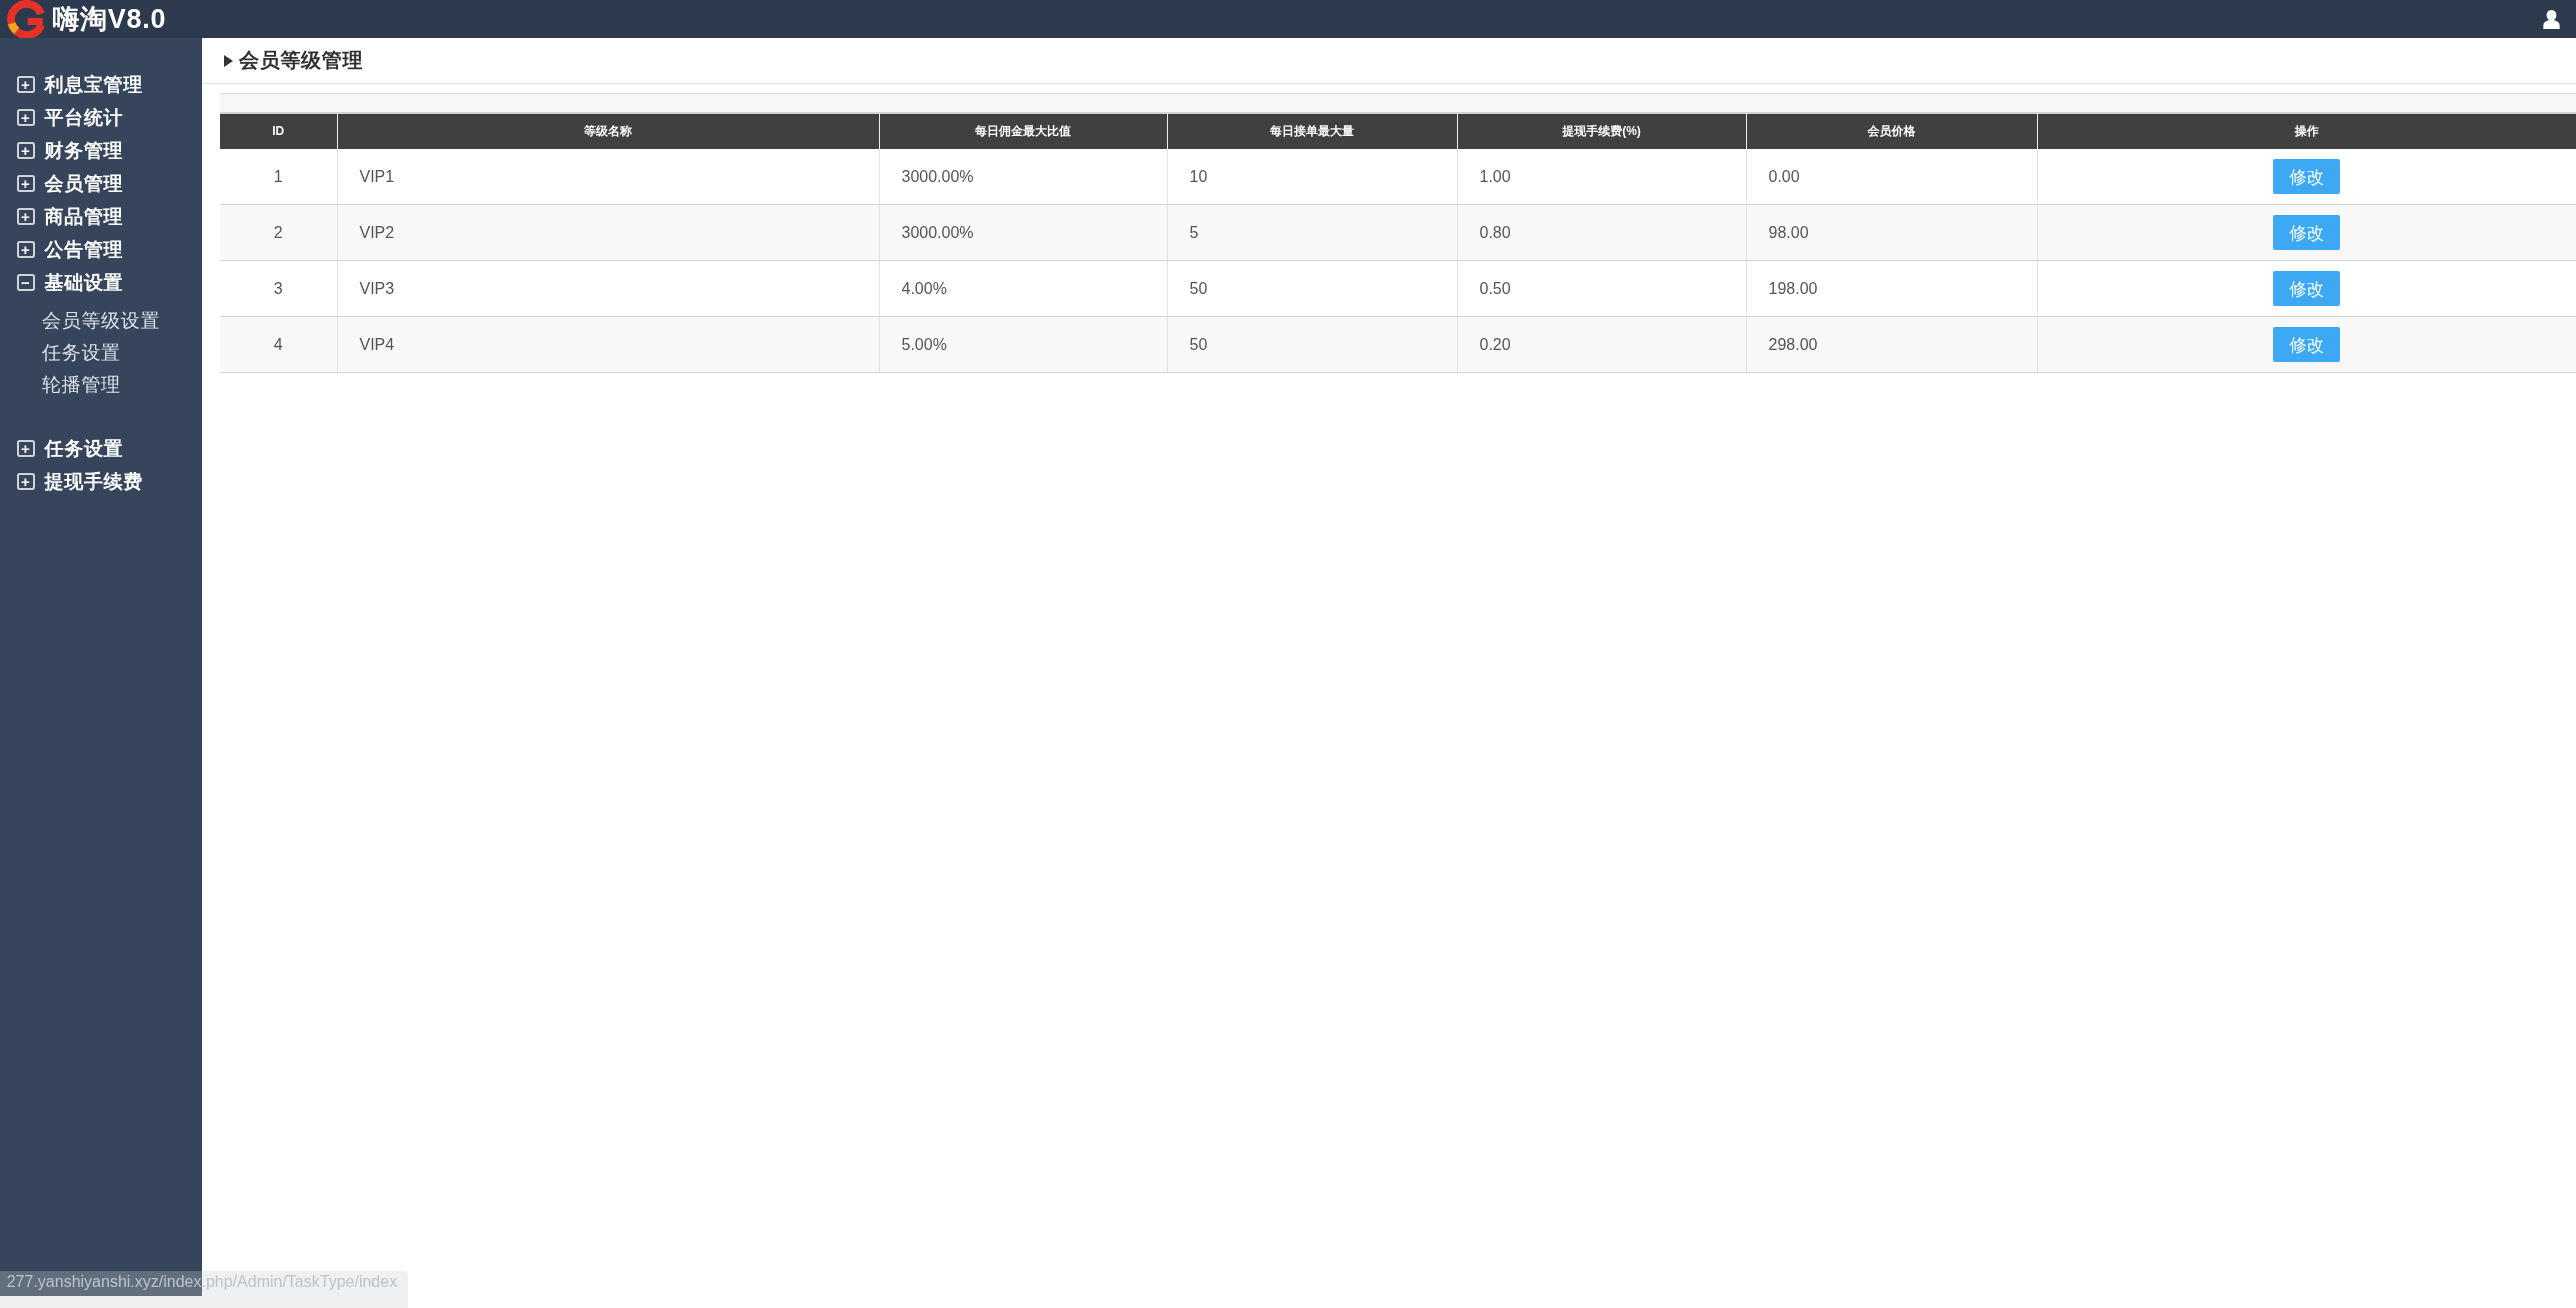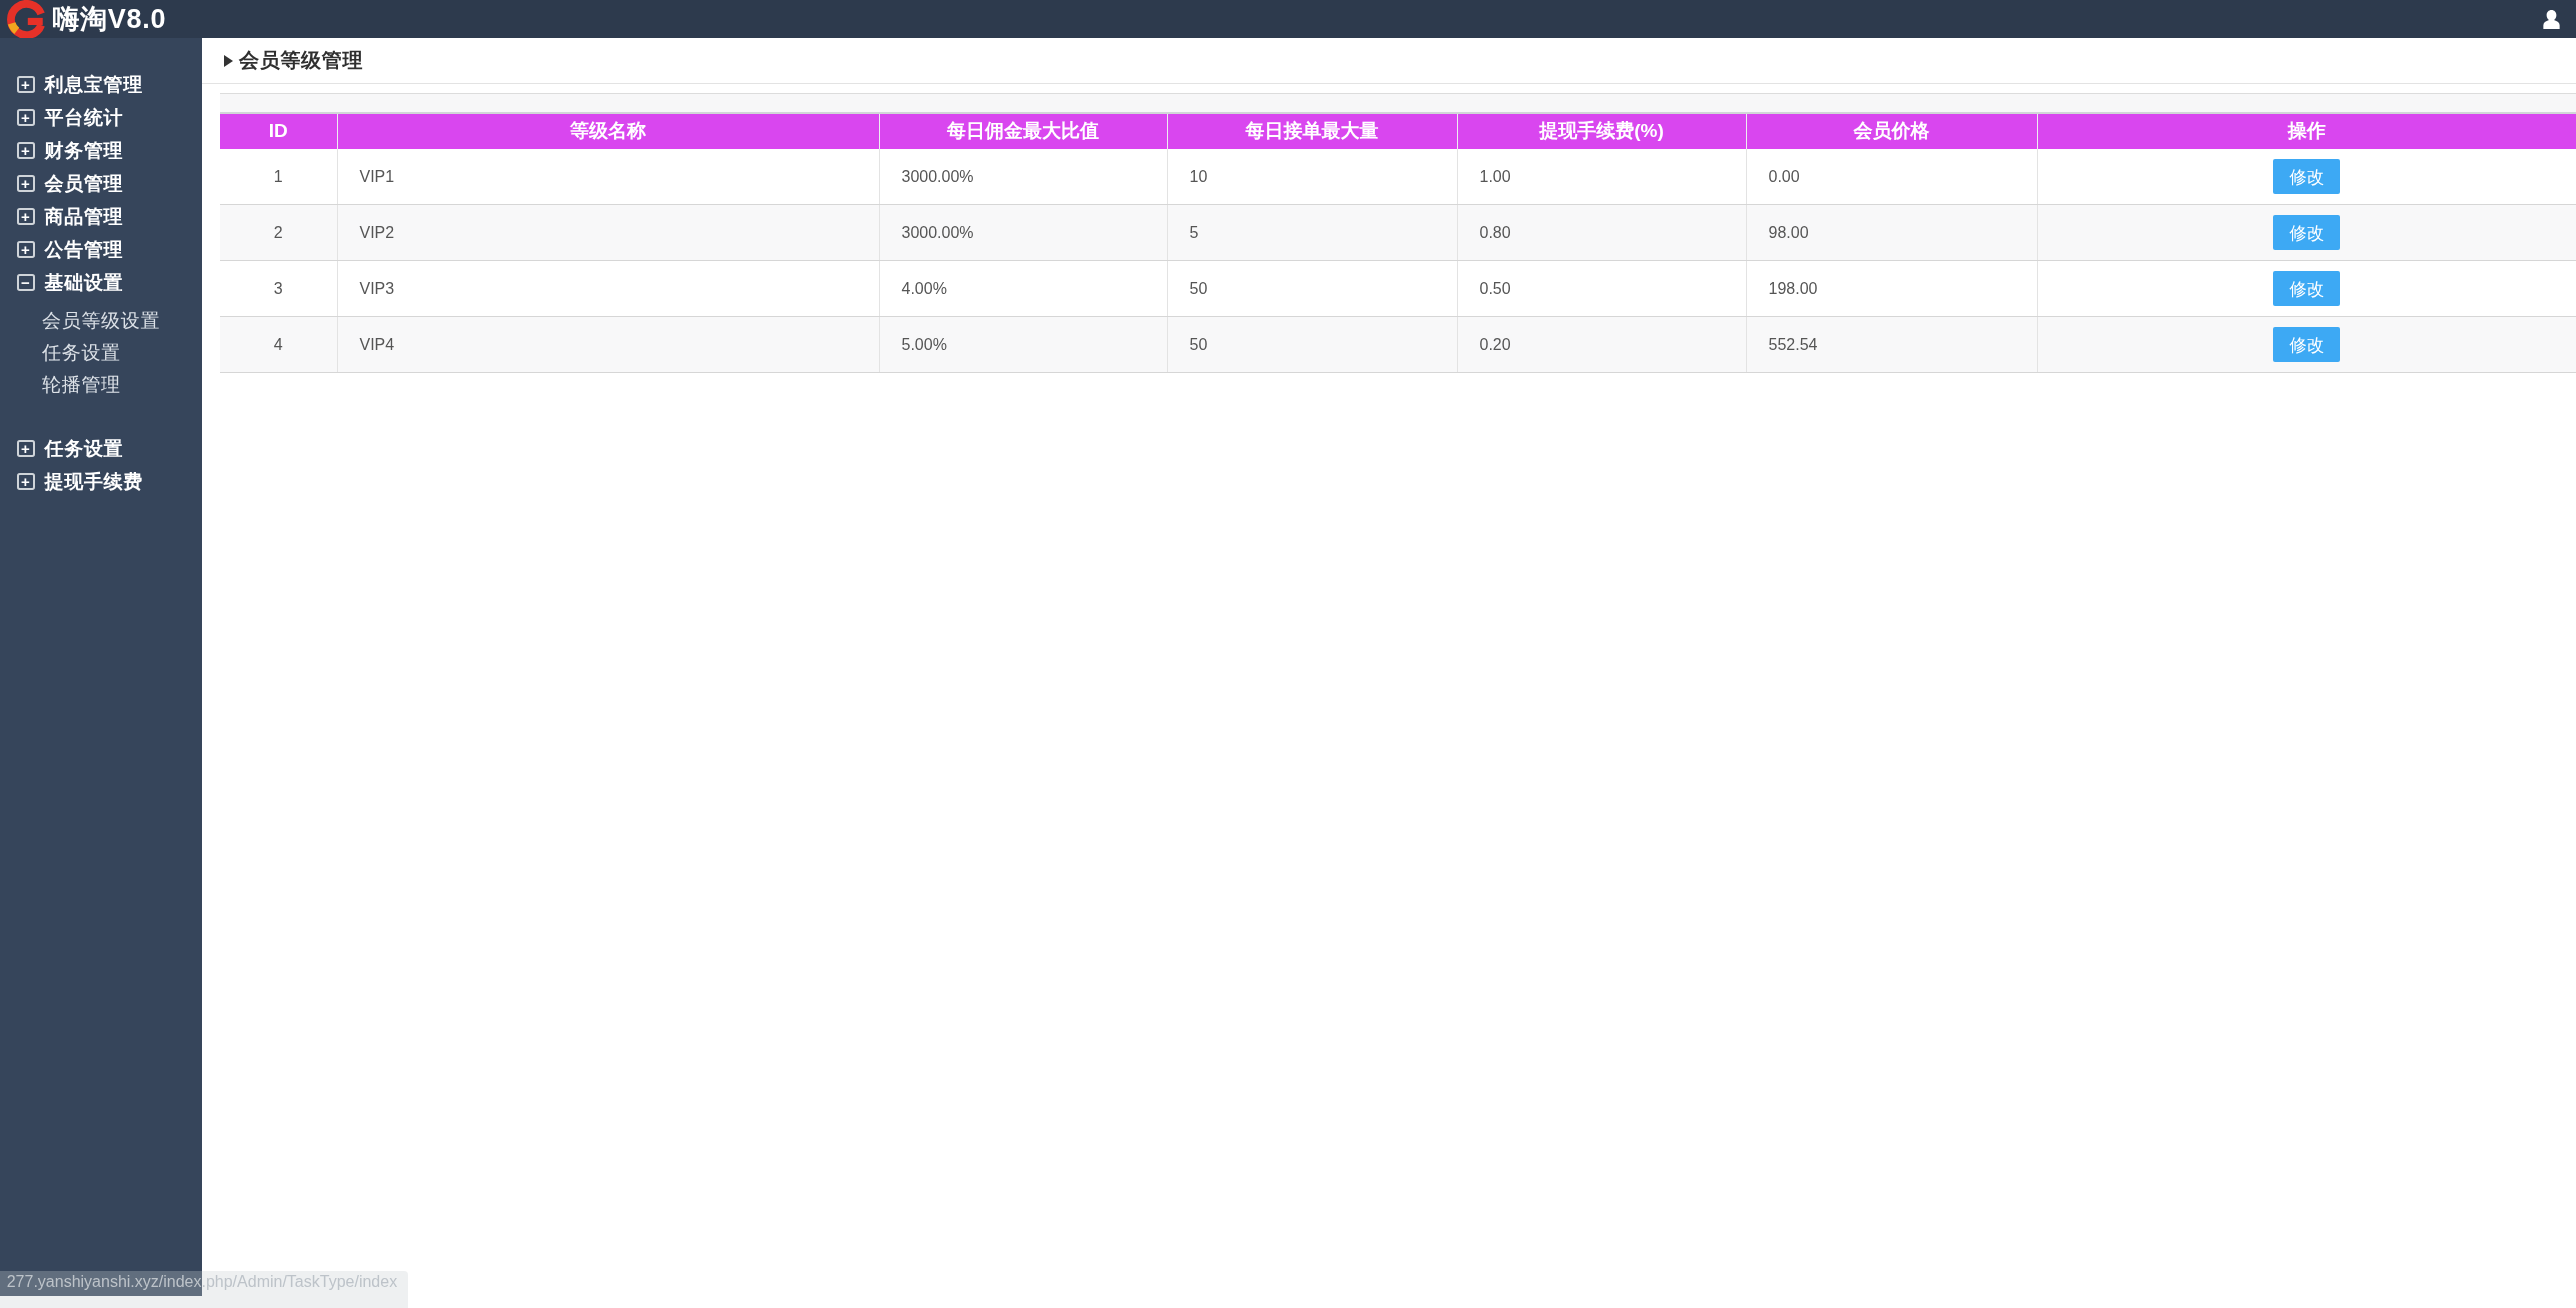--- a/index.html
+++ b/index.html
@@ -50,22 +50,22 @@
   }
   .page-title { font-size: 20px; font-weight: bold; color: #2f2f2f; letter-spacing: 0.7px; }
   .panel { margin: 8.8px 0 0 18px; }
   .panel-toolbar {
     height: 21px; background: #f7f7f8;
     border-top: 0.7px solid #dcdcdc; border-bottom: 2.7px solid #d2d5d8;
   }
   
   table { width: 100%; border-collapse: collapse; table-layout: fixed; }
   th {
-    height: 35px; background: #d946ef; color: #ffffff;
-    font-size: 19px; font-weight: bold; text-align: center;
+    height: 35px; background: #404040; color: #ffffff;
+    font-size: 12px; font-weight: bold; text-align: center;
     border-right: 1.3px solid #eceef0;
   }
   th:last-child { border-right: none; }
   td {
     height: 56px; font-size: 16px; color: #555555;
     padding-left: 22px; background: #ffffff;
     border-bottom: 1.3px solid #d6d6d6; border-right: 0.7px solid #e3e3e3;
   }
   td:last-child { border-right: none; }
   tbody tr:nth-child(even) td { background: #f8f8f9; }
@@ -213,21 +213,21 @@
             <td class="c-action">
               <button class="btn-edit">修改</button>
             </td>
           </tr>
           <tr>
             <td class="c-id">4</td>
             <td>VIP4</td>
             <td>5.00%</td>
             <td>50</td>
             <td>0.20</td>
-            <td>552.54</td>
+            <td>298.00</td>
             <td class="c-action">
               <button class="btn-edit">修改</button>
             </td>
           </tr>
         </tbody>
       </table>
     </section>
   </main>
 </div>
 

